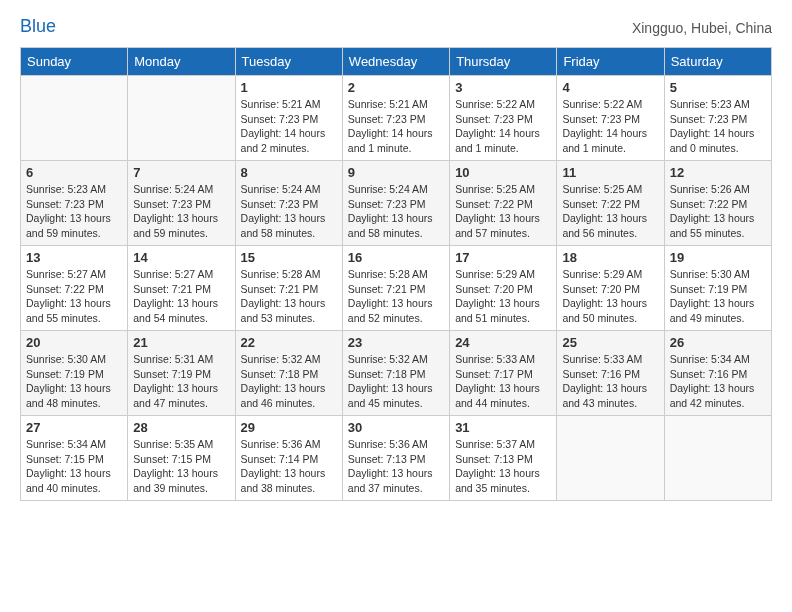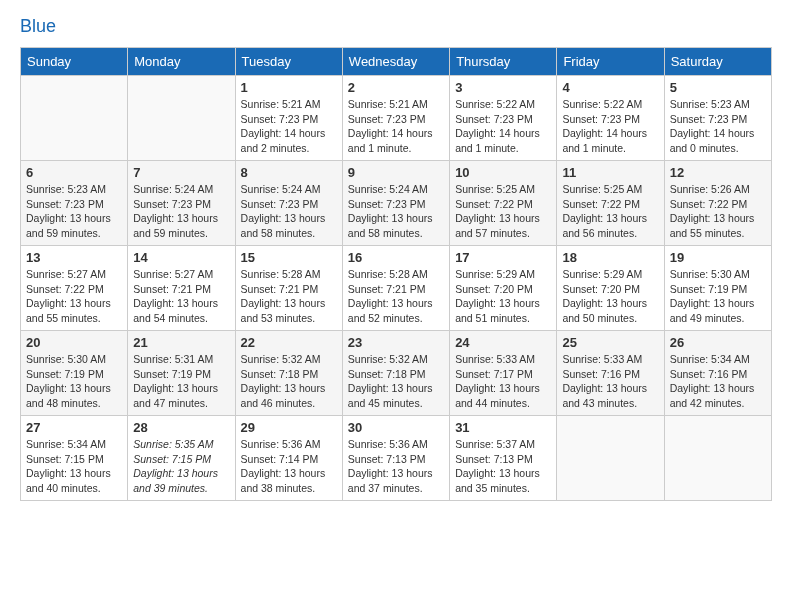--- a/index.html
+++ b/index.html
@@ -81,20 +81,21 @@
     }
   </style>
 </head>
 <body>
 
 <div class="header">
   <div class="logo">
     <span style="font-size:18px;font-weight:normal;color:#1a6ab5;margin-top:-4px;">Blue</span>
   </div>
   <div class="title-block">
+    <div class="location">Xingguo, Hubei, China</div>
   </div>
 </div>
 
 <table class="calendar">
   <thead>
     <tr>
     <th>Sunday</th>
         <th>Monday</th>
         <th>Tuesday</th>
         <th>Wednesday</th>
@@ -299,21 +300,21 @@
       <tr>
         <td>
           <span class="day-num">27</span>
           <div class="cell-info" style="white-space: pre-line;">Sunrise: 5:34 AM
 Sunset: 7:15 PM
 Daylight: 13 hours
 and 40 minutes.</div>
         </td>
         <td>
           <span class="day-num">28</span>
-          <div class="cell-info" style="white-space: pre-line; font-style: italic;">Sunrise: 5:35 AM
+          <div class="cell-info" style="white-space: pre-line;">Sunrise: 5:35 AM
 Sunset: 7:15 PM
 Daylight: 13 hours
 and 39 minutes.</div>
         </td>
         <td>
           <span class="day-num">29</span>
           <div class="cell-info" style="white-space: pre-line;">Sunrise: 5:36 AM
 Sunset: 7:14 PM
 Daylight: 13 hours
 and 38 minutes.</div>

